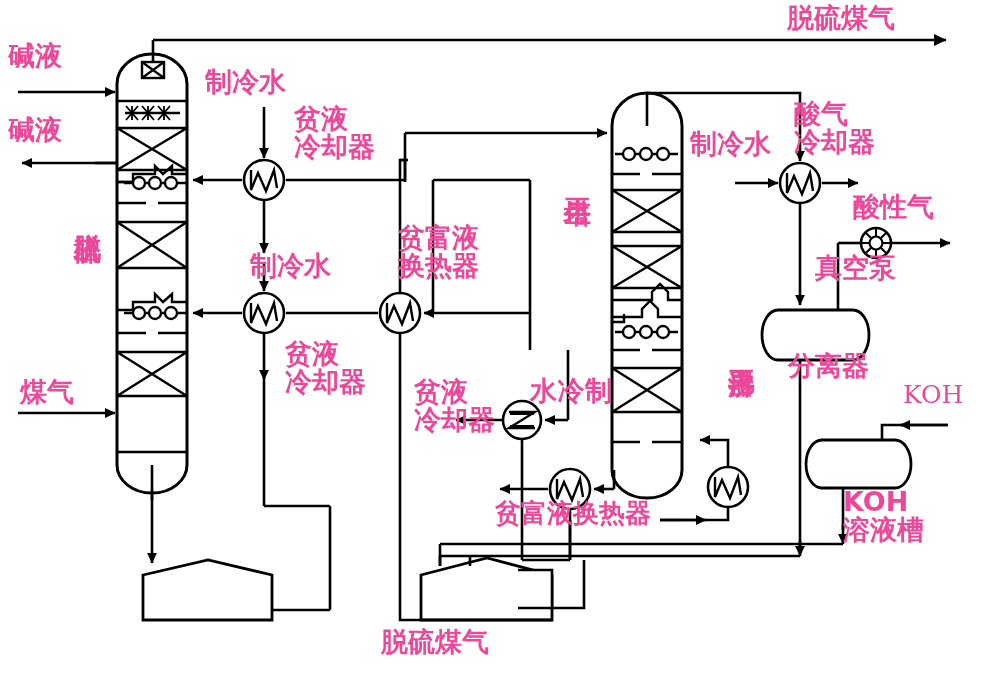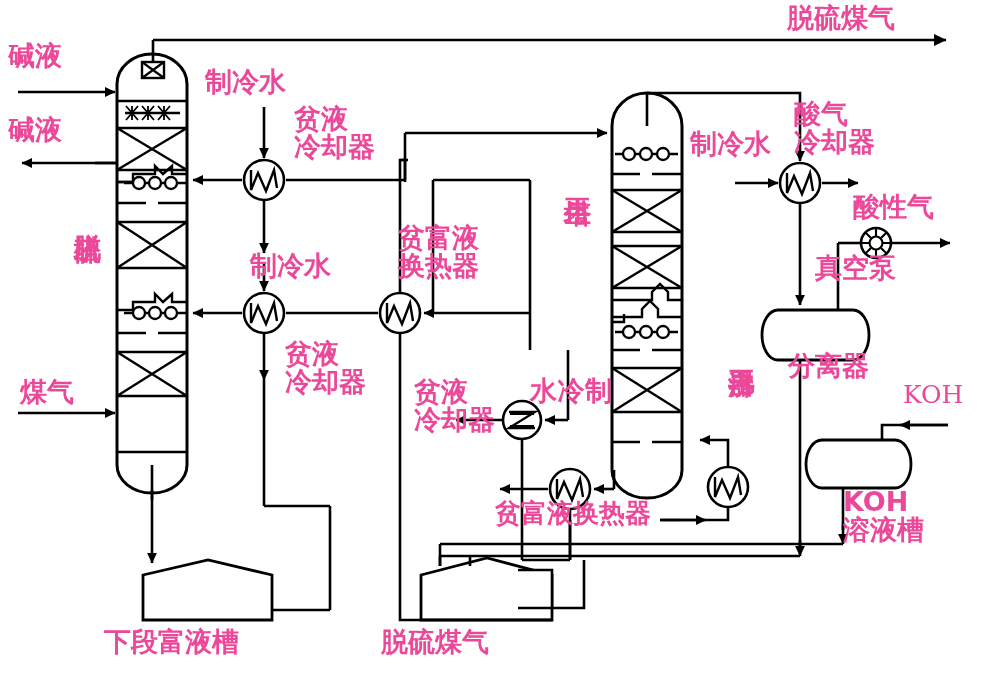--- a/index.html
+++ b/index.html
@@ -285,16 +285,15 @@
 冷
 水</div>
 <div class="lbl cn" style="left:414px; top:378px;">贫液
 冷却器</div>
 <div class="lbl cn2" style="left:455px; top:500px;margin-left:40px;">贫富液换热器</div>
 
 <div class="lbl lat" style="left:903px; top:382px;">KOH</div>
 <div class="lbl cn" style="left:843px; top:488px;">KOH
 溶液槽</div>
 
-<div class="lbl cn" style="left:104px; top:628px;">下段富液槽</div>
 <div class="lbl cn" style="left:381px; top:628px;">脱硫煤气</div>
 
 </div>
 
 </body></html>

